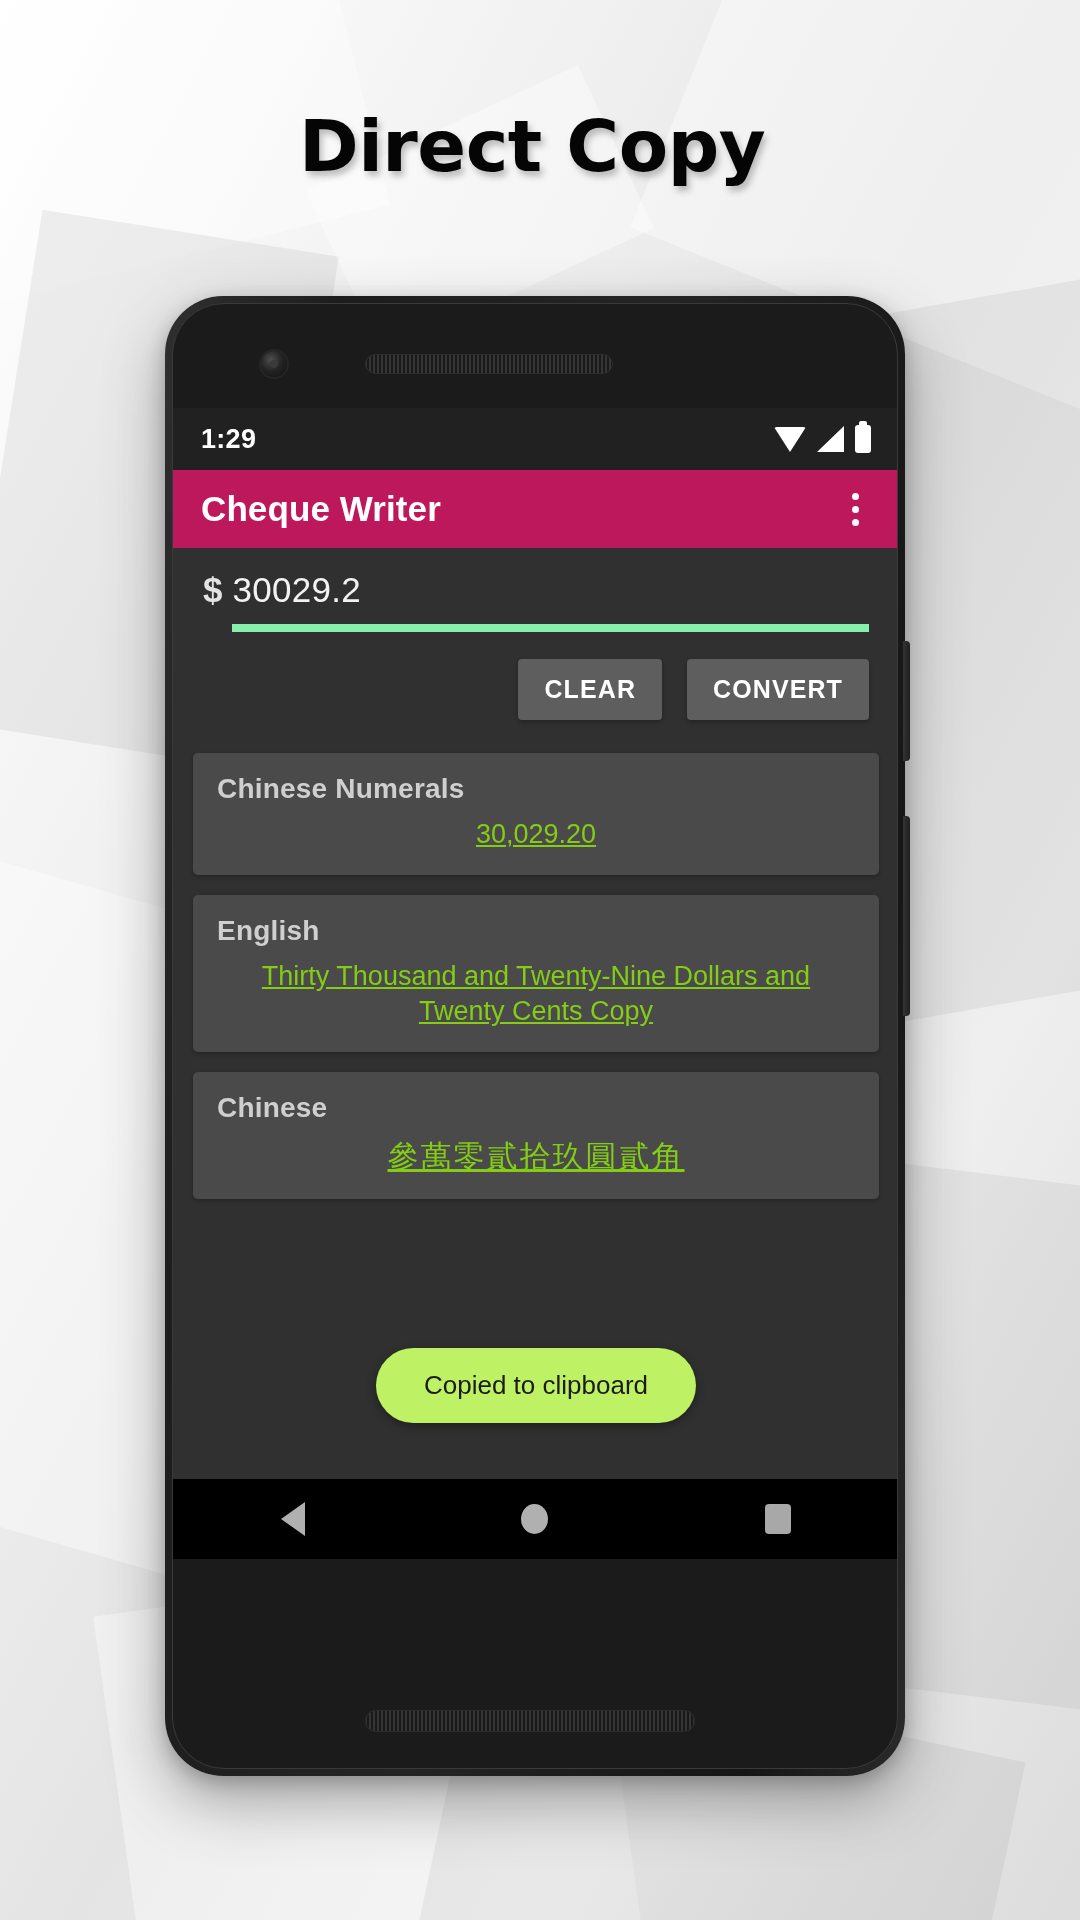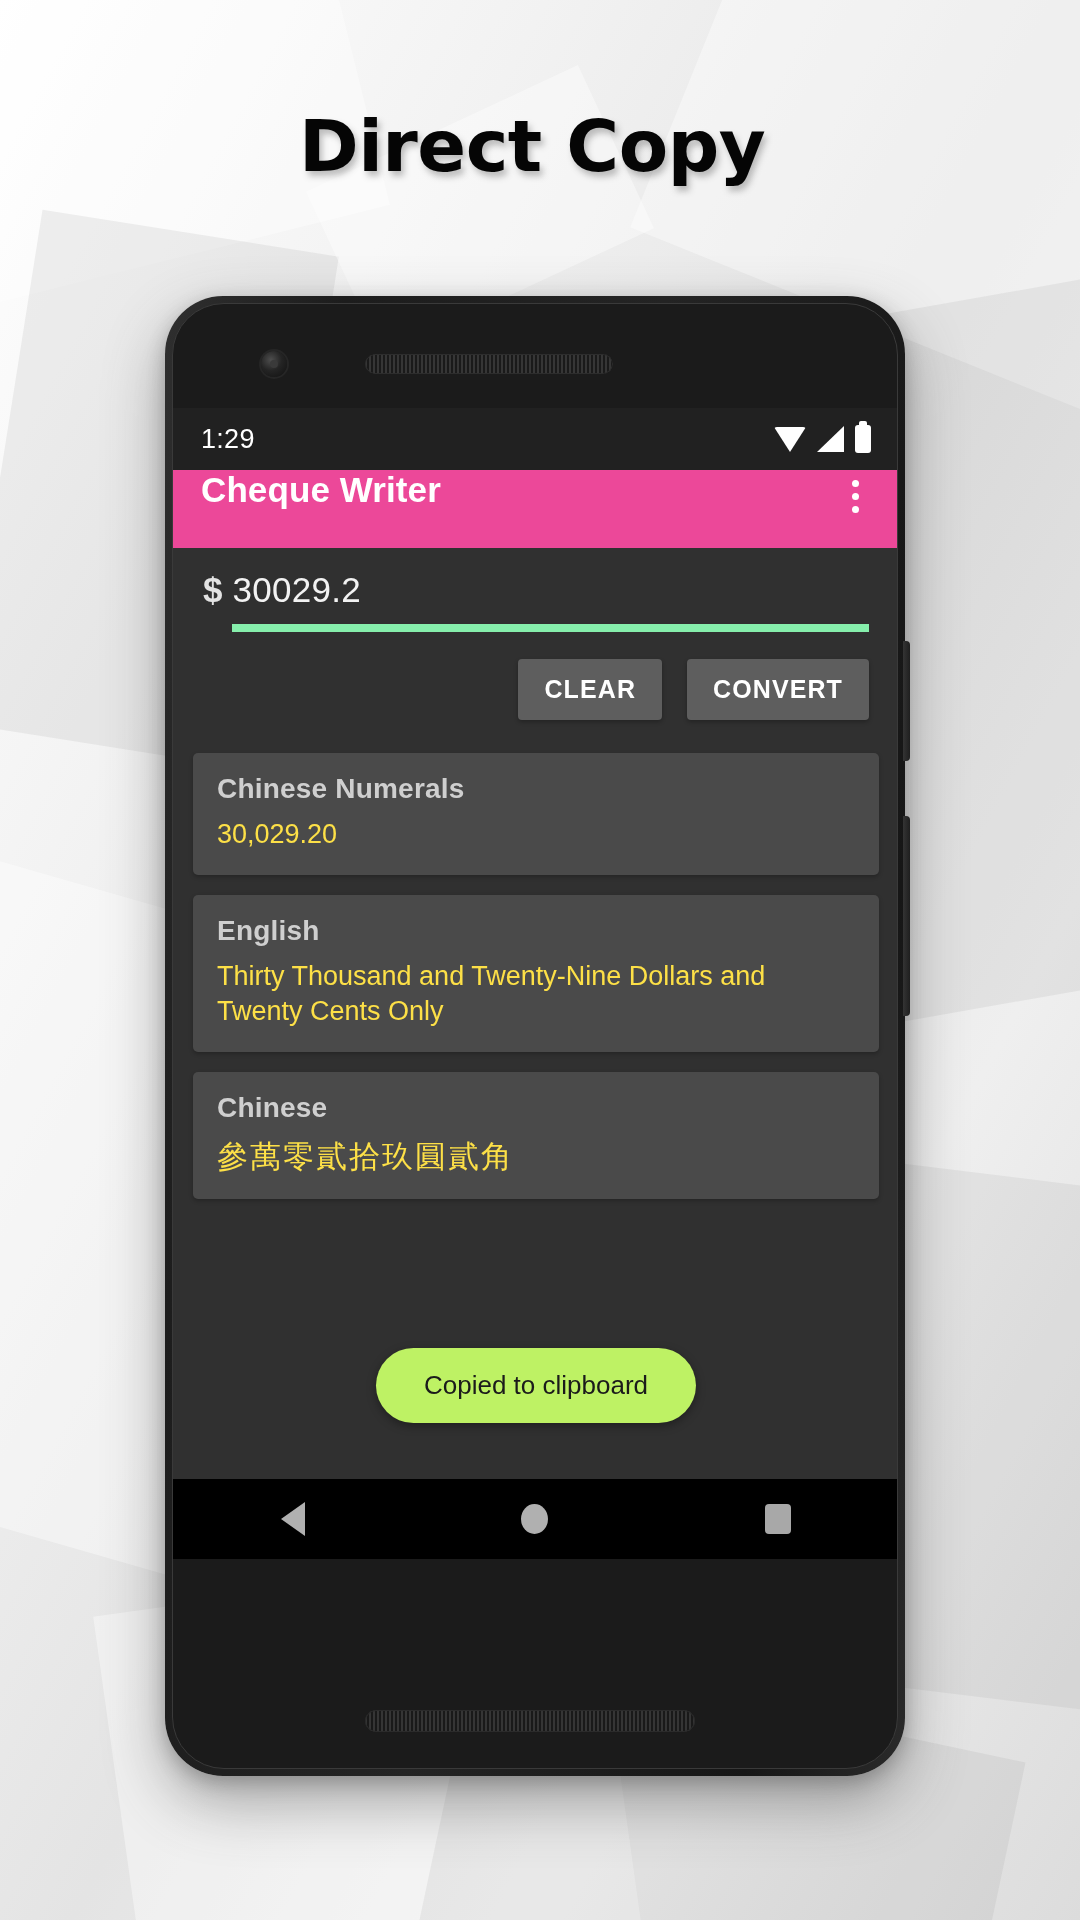--- a/index.html
+++ b/index.html
@@ -138,21 +138,21 @@
     height: 62px;
     background: #212121;
     display: flex;
     align-items: center;
     padding: 0 28px;
     flex: 0 0 auto;
   }
   .status-time {
     color: #ffffff;
     font-size: 27px;
-    font-weight: 400;
+    font-weight: 700;
     letter-spacing: .3px;
   }
   .status-icons {
     margin-left: auto;
     display: flex;
     align-items: center;
     gap: 11px;
   }
   .ic-wifi {
     width: 0; height: 0;
@@ -177,23 +177,23 @@
     position: absolute;
     top: -4px; left: 4px;
     width: 8px; height: 4px;
     background: #ffffff;
     border-radius: 2px 2px 0 0;
   }
 
   
   .appbar {
     height: 78px;
-    background: #ec4899;
-    display: flex;
-    align-items: flex-start;
+    background: #be185d;
+    display: flex;
+    align-items: center;
     padding: 0 22px 0 28px;
     flex: 0 0 auto;
   }
   .app-title {
     color: #ffffff;
     font-size: 35px;
     font-weight: 700;
     letter-spacing: .1px;
   }
   .overflow {
@@ -267,25 +267,26 @@
     box-shadow: 0 2px 4px rgba(0,0,0,0.25);
   }
   .card-title {
     color: #cfcfcf;
     font-size: 28px;
     font-weight: 700;
     letter-spacing: .2px;
     margin-bottom: 12px;
   }
   .card-value {
-    color: #fde047;
+    color: #84cc16;
     font-size: 27px;
     line-height: 1.32;
-    text-align: left;
+    text-align: center;
     font-weight: 400;
+    text-decoration: underline;
   }
   .card-value.cn {
     font-size: 31px;
     letter-spacing: 2px;
     font-family: "DejaVu Sans", sans-serif;
   }
 
   
   .toast {
     position: absolute;
@@ -389,21 +390,21 @@
 
         <div class="cards">
 
           <div class="card">
             <div class="card-title">Chinese Numerals</div>
             <div class="card-value">30,029.20</div>
           </div>
 
           <div class="card">
             <div class="card-title">English</div>
-            <div class="card-value">Thirty Thousand and Twenty-Nine Dollars and Twenty Cents Only</div>
+            <div class="card-value">Thirty Thousand and Twenty-Nine Dollars and Twenty Cents Copy</div>
           </div>
 
           <div class="card">
             <div class="card-title">Chinese</div>
             <div class="card-value cn">參萬零貳拾玖圓貳角</div>
           </div>
 
         </div>
 
         <div class="toast">Copied to clipboard</div>

